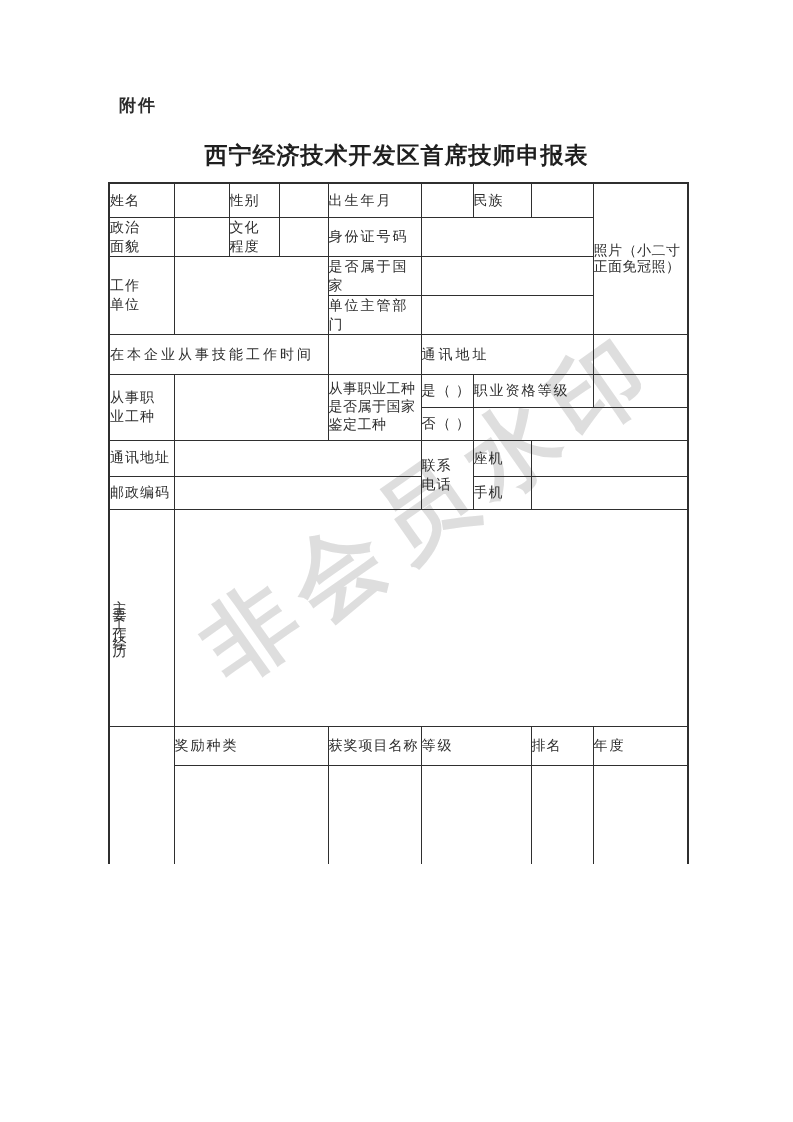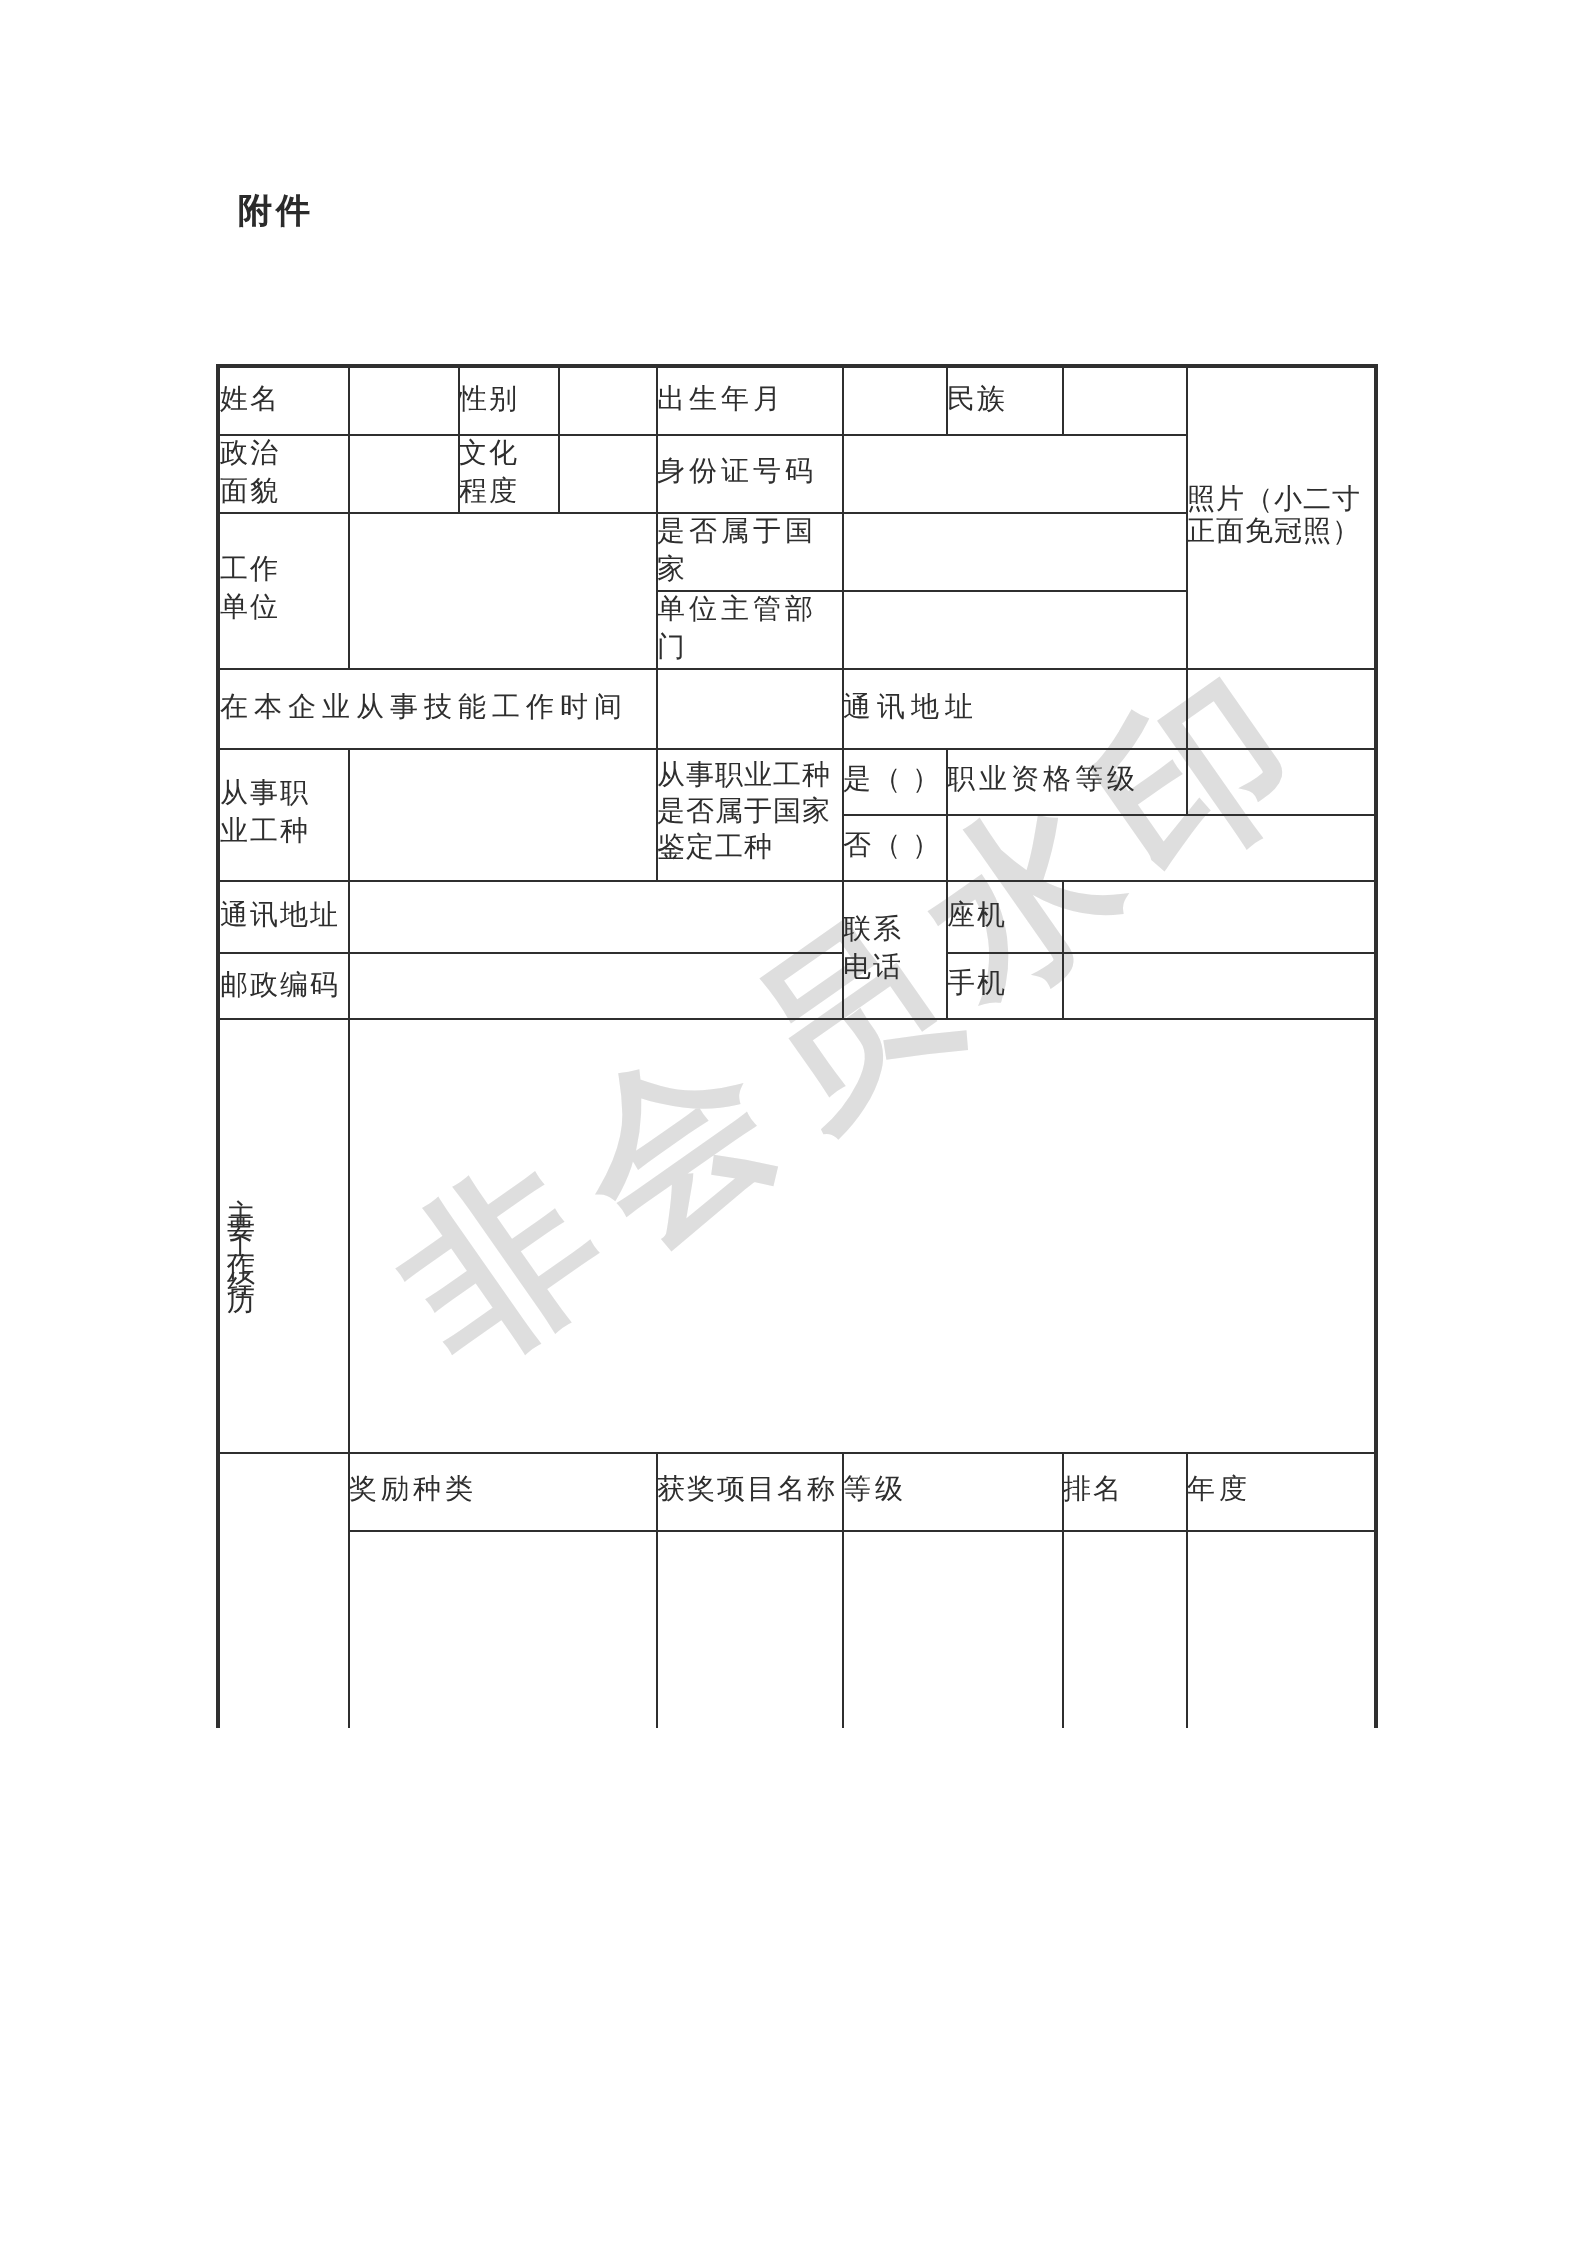--- a/index.html
+++ b/index.html
@@ -74,20 +74,21 @@
     font-size:16px;letter-spacing:3px;color:#222;
   }
 </style>
 </head>
 <body>
 
 <div id="page">
 
   <div class="attachment">附件</div>
 
+  <div class="doc-title">西宁经济技术开发区首席技师申报表</div>
 
   <div class="watermark">非会员水印</div>
 
   <table class="form">
     <colgroup>
       <col style="width:65px">
         <col style="width:55px">
         <col style="width:50px">
       <col style="width:49px">
         <col style="width:93px">

